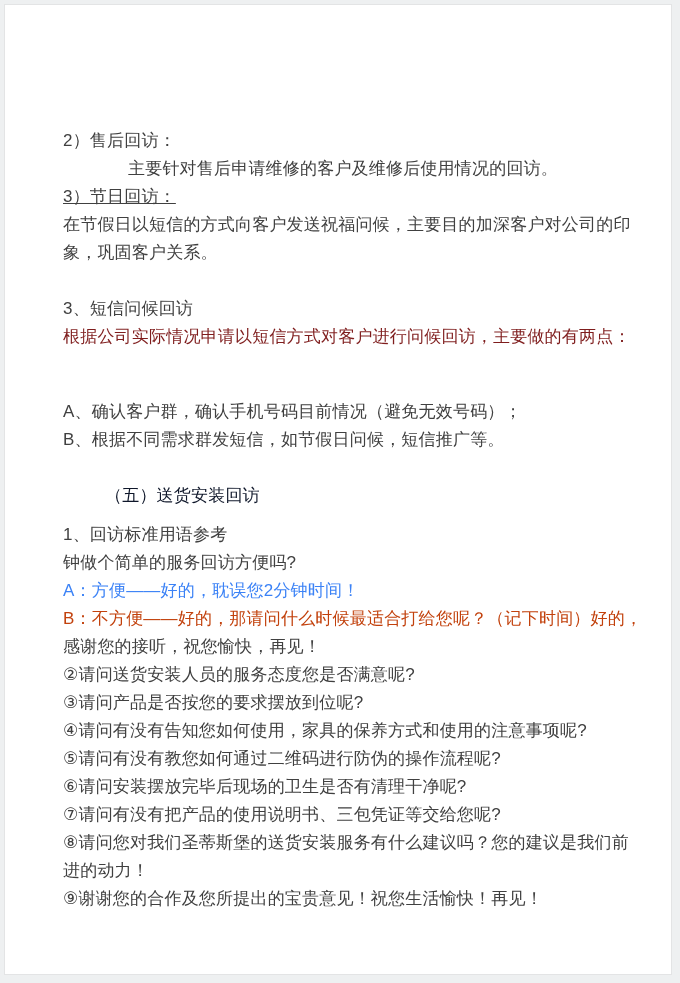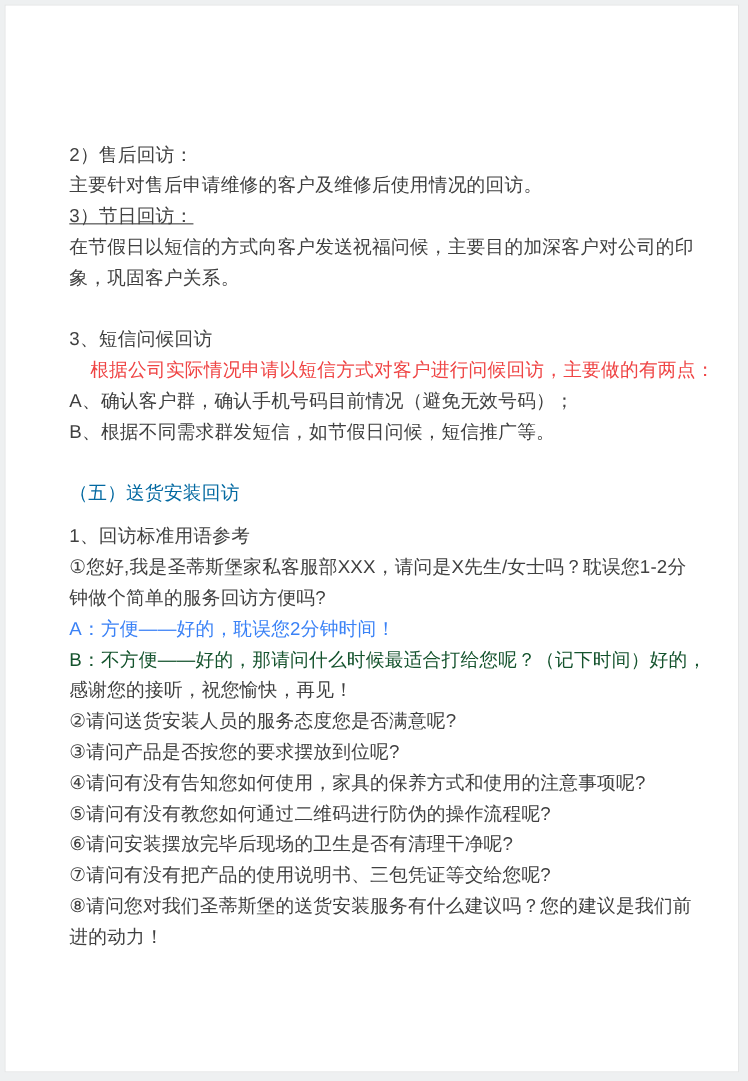--- a/index.html
+++ b/index.html
@@ -33,39 +33,39 @@
     letter-spacing: 0.2px;
   }
   .line.blank { height: 28px; }
 </style>
 </head>
 <body style="background: rgb(238, 240, 241);">
 
 <div class="paper" style="background: rgb(255, 255, 255); border-color: rgb(227, 228, 229);">
   <div class="content">
       <div class="line" style="color: rgb(64, 64, 64);">2）售后回访：</div>
-      <div class="line" style="color: rgb(64, 64, 64);">主要针对售后申请维修的客户及维修后使用情况的回访。</div>
+      <div class="line" style="color: rgb(64, 64, 64); text-align: center;">主要针对售后申请维修的客户及维修后使用情况的回访。</div>
       <div class="line" style="color: rgb(64, 64, 64); text-decoration: underline;">3）节日回访：</div>
       <div class="line" style="color: rgb(64, 64, 64);">在节假日以短信的方式向客户发送祝福问候，主要目的加深客户对公司的印</div>
       <div class="line" style="color: rgb(64, 64, 64);">象，巩固客户关系。</div>
       <div class="line blank" style="color: rgb(64, 64, 64);"></div>
       <div class="line" style="color: rgb(64, 64, 64);">3、短信问候回访</div>
-      <div class="line" style="color: #ef4444; margin-left: 19px;">根据公司实际情况申请以短信方式对客户进行问候回访，主要做的有两点：</div>
-      <div class="line" style="color: rgb(64, 64, 64);">A、确认客户群，确认手机号码目前情况（避免无效号码）；</div>
+      <div class="line" style="color: #7f1d1d;">根据公司实际情况申请以短信方式对客户进行问候回访，主要做的有两点：</div>
+      <div class="line" style="color: rgb(64, 64, 64); margin-top: 47px;">A、确认客户群，确认手机号码目前情况（避免无效号码）；</div>
       <div class="line" style="color: rgb(64, 64, 64);">B、根据不同需求群发短信，如节假日问候，短信推广等。</div>
       <div class="line blank" style="color: rgb(64, 64, 64);"></div>
-      <div class="line" style="color: #0369a1;">（五）送货安装回访</div>
+      <div class="line" style="color: #0f172a; margin-left: 42px;">（五）送货安装回访</div>
       <div class="line" style="color: rgb(64, 64, 64); margin-top: 11px;">1、回访标准用语参考</div>
-      <div class="line" style="color: rgb(64, 64, 64);">①您好,我是圣蒂斯堡家私客服部XXX，请问是X先生/女士吗？耽误您1-2分</div>
       <div class="line" style="color: rgb(64, 64, 64);">钟做个简单的服务回访方便吗?</div>
       <div class="line" style="color: #3b82f6;">A：方便——好的，耽误您2分钟时间！</div>
-      <div class="line" style="color: #14532d;">B：不方便——好的，那请问什么时候最适合打给您呢？（记下时间）好的，</div>
+      <div class="line" style="color: #c2410c;">B：不方便——好的，那请问什么时候最适合打给您呢？（记下时间）好的，</div>
       <div class="line" style="color: rgb(64, 64, 64);">感谢您的接听，祝您愉快，再见！</div>
       <div class="line" style="color: rgb(64, 64, 64);">②请问送货安装人员的服务态度您是否满意呢?</div>
       <div class="line" style="color: rgb(64, 64, 64);">③请问产品是否按您的要求摆放到位呢?</div>
       <div class="line" style="color: rgb(64, 64, 64);">④请问有没有告知您如何使用，家具的保养方式和使用的注意事项呢?</div>
       <div class="line" style="color: rgb(64, 64, 64);">⑤请问有没有教您如何通过二维码进行防伪的操作流程呢?</div>
       <div class="line" style="color: rgb(64, 64, 64);">⑥请问安装摆放完毕后现场的卫生是否有清理干净呢?</div>
       <div class="line" style="color: rgb(64, 64, 64);">⑦请问有没有把产品的使用说明书、三包凭证等交给您呢?</div>
       <div class="line" style="color: rgb(64, 64, 64);">⑧请问您对我们圣蒂斯堡的送货安装服务有什么建议吗？您的建议是我们前</div>
       <div class="line" style="color: rgb(64, 64, 64);">进的动力！</div>
+      <div class="line" style="color: rgb(64, 64, 64);">⑨谢谢您的合作及您所提出的宝贵意见！祝您生活愉快！再见！</div>
     </div>
 </div>
 
 </body></html>

